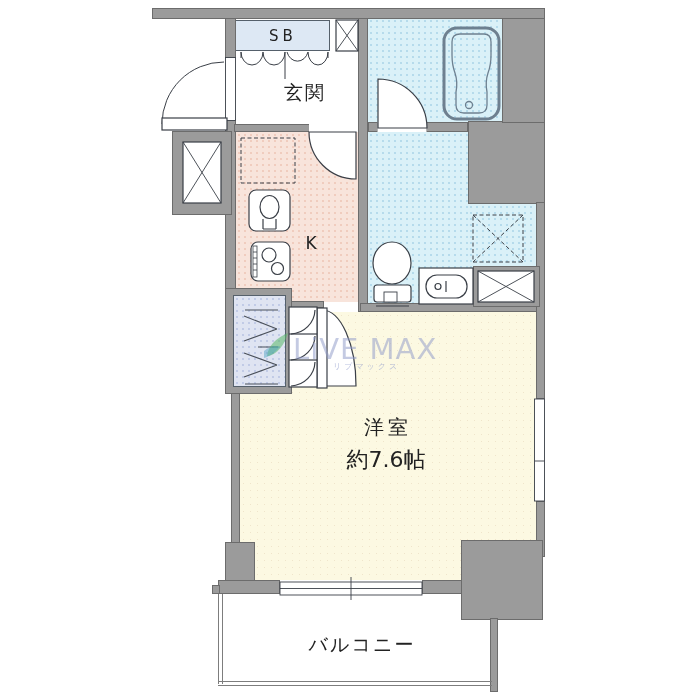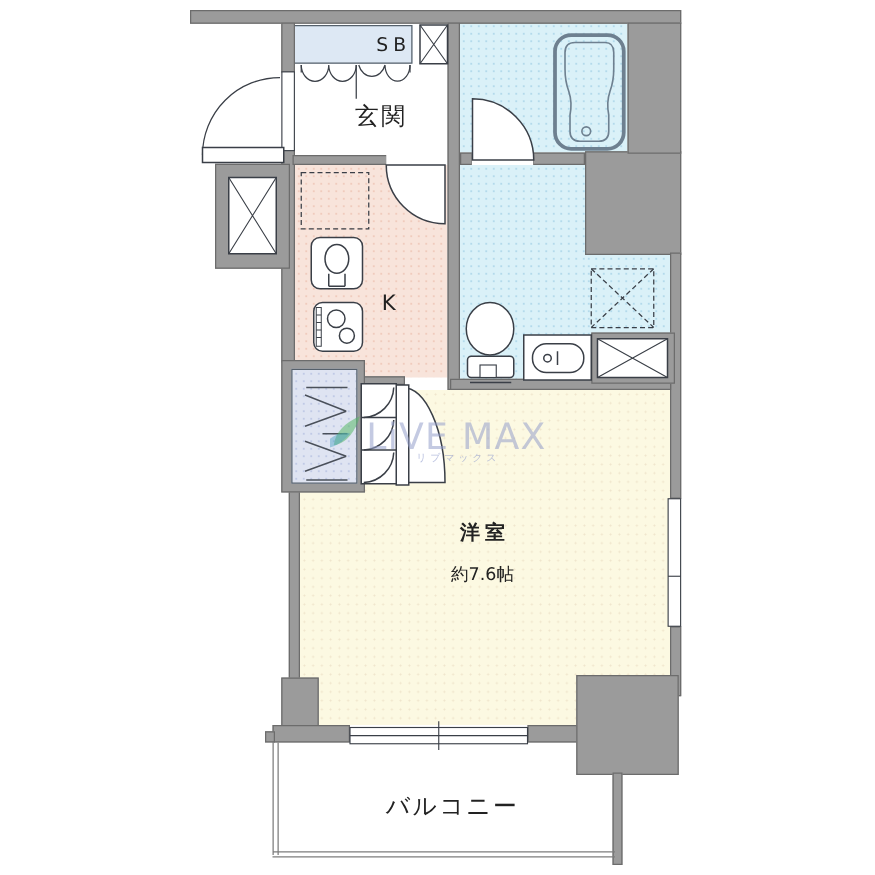--- a/index.html
+++ b/index.html
@@ -166,25 +166,25 @@
 
     <g stroke="#7d7d7d" stroke-width="1">
       <path d="M218.5 594 V684 M222.5 594 V684 M218 681.5 H492 M218 685.5 H492"></path>
     </g>
 
     <g stroke="#4a505a" stroke-width="1.1">
       <path d="M245 310 H278 M244 316 L277 329 M244 341 L277 329 M258 347 H278 M244 353 L277 365 M244 377 L277 365 M245 384 H278"></path>
     </g>
   </svg>
 
-  <div class="lbl" style="left:283px;top:36px;font-size:15px;letter-spacing:4px;margin-left:32px;">SB</div>
+  <div class="lbl" style="left:283px;top:36px;font-size:15px;letter-spacing:4px;">SB</div>
   <div class="lbl" style="left:305px;top:93px;font-size:19px;letter-spacing:2px;">玄関</div>
   <div class="lbl" style="left:311px;top:243px;font-size:17px;">K</div>
-  <div class="lbl" style="left:388px;top:427px;font-size:16px;letter-spacing:4px;font-weight:bold;">洋室</div>
-  <div class="lbl" style="left:386px;top:460px;font-size:14px;">約7.6帖</div>
+  <div class="lbl" style="left:388px;top:427px;font-size:20px;letter-spacing:4px;">洋室</div>
+  <div class="lbl" style="left:386px;top:460px;font-size:22px;">約7.6帖</div>
   <div class="lbl" style="left:362px;top:645px;font-size:19px;letter-spacing:2px;text-align:center;">バルコニー</div>
 
   <svg class="wm" id="wm-leaf" width="32" height="34" viewBox="0 0 32 34">
     <path d="M6 27 Q8 12 27 4 Q21 23 8 27 Z" fill="rgba(88,184,104,0.55)"></path>
     <path d="M3 22 Q12 15 19 18 Q11 27 3 29 Z" fill="rgba(74,160,192,0.45)"></path>
   </svg>
   <div class="wm" id="wm-text">LiVE MAX</div>
   <div class="wm" id="wm-kana">リブマックス</div>
 
 </div>

